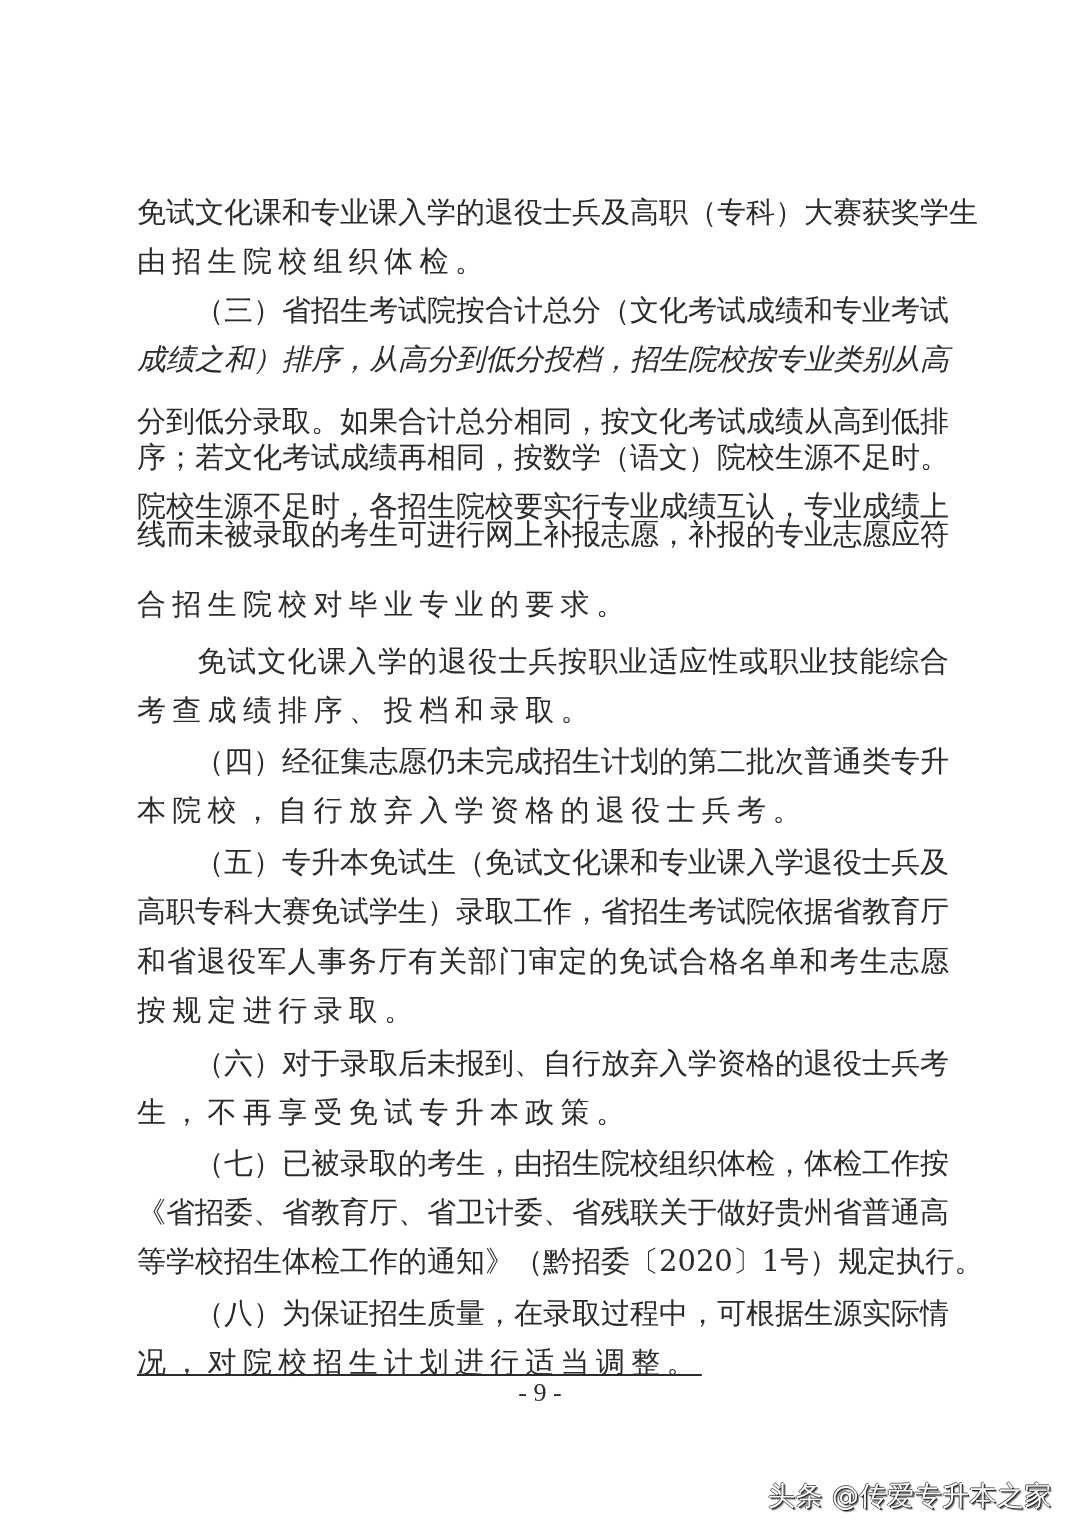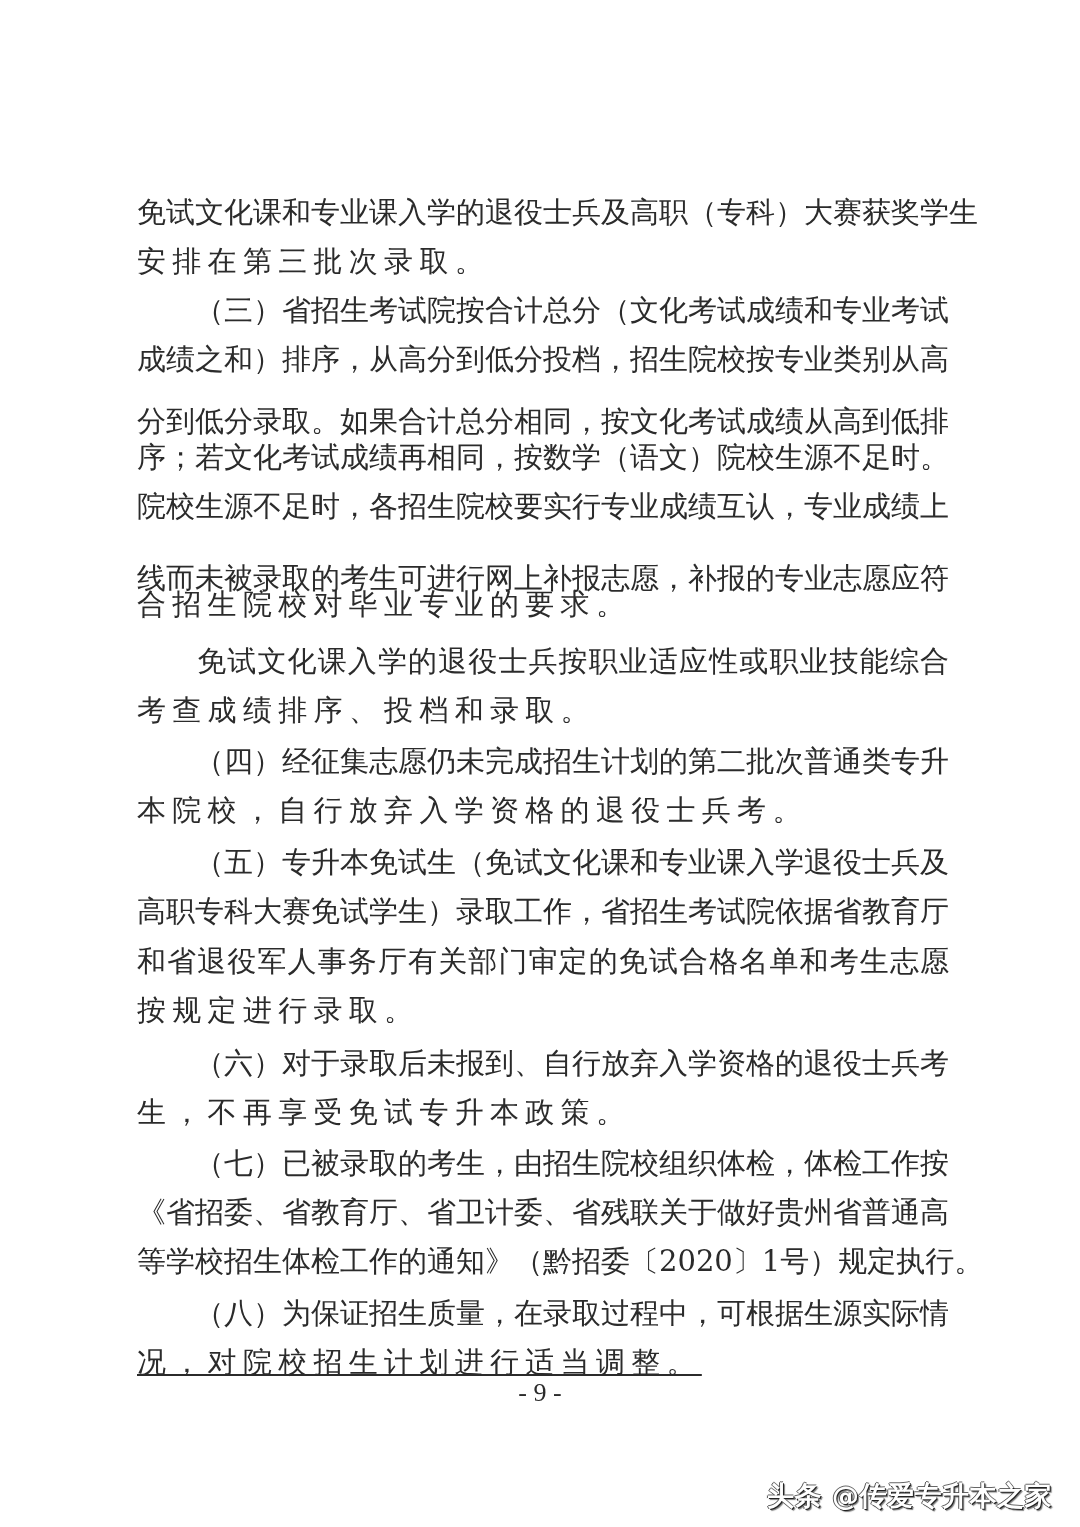--- a/index.html
+++ b/index.html
@@ -57,36 +57,36 @@
       top: 1478px;
       font-family: "DejaVu Sans", "Liberation Sans", sans-serif;
       font-size: 27px;
       color: #ffffff;
       letter-spacing: 0.5px;
       text-shadow:
         1px 1px 0 #222,
         -1px 0 0 #555,
         0 -1px 0 #666,
         2px 2px 1px rgba(0,0,0,0.5);
-      font-weight: bold;
+      font-weight: normal;
     }
   </style>
 </head>
 <body>
 
 <div class="page">
   <div id="lines">
       <div class="line" style="top: 188px;">免试文化课和专业课入学的退役士兵及高职（专科）大赛获奖学生</div>
-      <div class="line last" style="top: 237px;">安排在第三批次录取。</div>
+      <div class="line last" style="top: 237px;">由招生院校组织体检。</div>
       <div class="line" style="top: 286px;">　　（三）省招生考试院按合计总分（文化考试成绩和专业考试</div>
-      <div class="line" style="top: 335px;">成绩之和）排序，从高分到低分投档，招生院校按专业类别从高</div>
+      <div class="line" style="top: 335px; font-style: italic;">成绩之和）排序，从高分到低分投档，招生院校按专业类别从高</div>
       <div class="line" style="top: 384px; margin-top: 13px;">分到低分录取。如果合计总分相同，按文化考试成绩从高到低排</div>
       <div class="line" style="top: 433px;">序；若文化考试成绩再相同，按数学（语文）院校生源不足时。</div>
       <div class="line" style="top: 482px;">院校生源不足时，各招生院校要实行专业成绩互认，专业成绩上</div>
-      <div class="line" style="top: 554px;">线而未被录取的考生可进行网上补报志愿，补报的专业志愿应符</div>
+      <div class="line" style="top: 510px;">线而未被录取的考生可进行网上补报志愿，补报的专业志愿应符</div>
       <div class="line last" style="top: 580px;">合招生院校对毕业专业的要求。</div>
       <div class="line" style="top: 637px;">　　免试文化课入学的退役士兵按职业适应性或职业技能综合</div>
       <div class="line last" style="top: 686px;">考查成绩排序、投档和录取。</div>
       <div class="line" style="top: 737px;">　　（四）经征集志愿仍未完成招生计划的第二批次普通类专升</div>
       <div class="line last" style="top: 786px;">本院校，自行放弃入学资格的退役士兵考。</div>
       <div class="line" style="top: 838px;">　　（五）专升本免试生（免试文化课和专业课入学退役士兵及</div>
       <div class="line" style="top: 887px;">高职专科大赛免试学生）录取工作，省招生考试院依据省教育厅</div>
       <div class="line" style="top: 937px;">和省退役军人事务厅有关部门审定的免试合格名单和考生志愿</div>
       <div class="line last" style="top: 986px;">按规定进行录取。</div>
       <div class="line" style="top: 1039px;">　　（六）对于录取后未报到、自行放弃入学资格的退役士兵考</div>

